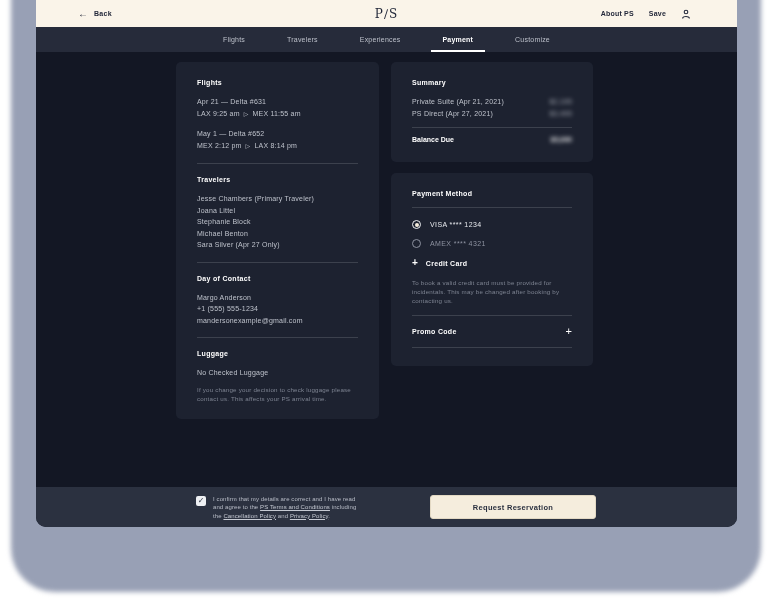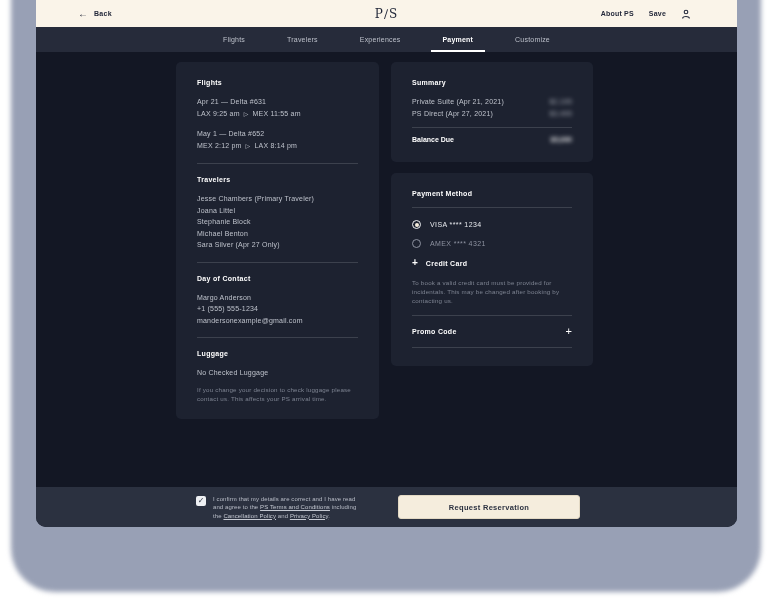--- a/index.html
+++ b/index.html
@@ -122,22 +122,22 @@
   .footer { height: 40px; background: #2b3140; position: relative; flex: 0 0 auto; }
   .confirm-row { position: absolute; left: 160px; top: 8px; display: flex; gap: 7px; align-items: flex-start; }
   .checkbox {
     width: 10px; height: 10px; background: #eef0f3; border-radius: 2px;
     display: flex; align-items: center; justify-content: center;
     font-size: 8px; color: #2b3140; margin-top: 1px; cursor: pointer; line-height: 10px;
   }
   .confirm-text { width: 145px; font-size: 6px; line-height: 8.3px; color: #b9bdc7; letter-spacing: .1px; }
   .legal-link { text-decoration: underline; cursor: pointer; color: #c6cad3; }
   .reserve-btn {
-    position: absolute; left: 362px; top: 8px;
-    width: 182px; height: 24px;
+    position: absolute; left: 394px; top: 8px;
+    width: 166px; height: 24px;
     background: #f5eddd; border: 1px solid #e3d9c4; border-radius: 3px;
     display: flex; align-items: center; justify-content: center;
     font-size: 7.5px; font-weight: bold; color: #2b3140; letter-spacing: .3px;
     cursor: pointer;
   }
 </style>
 </head>
 <body>
 
 <div class="backdrop"></div>

